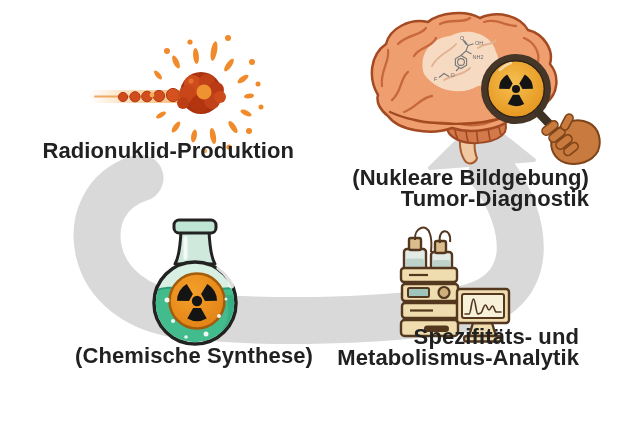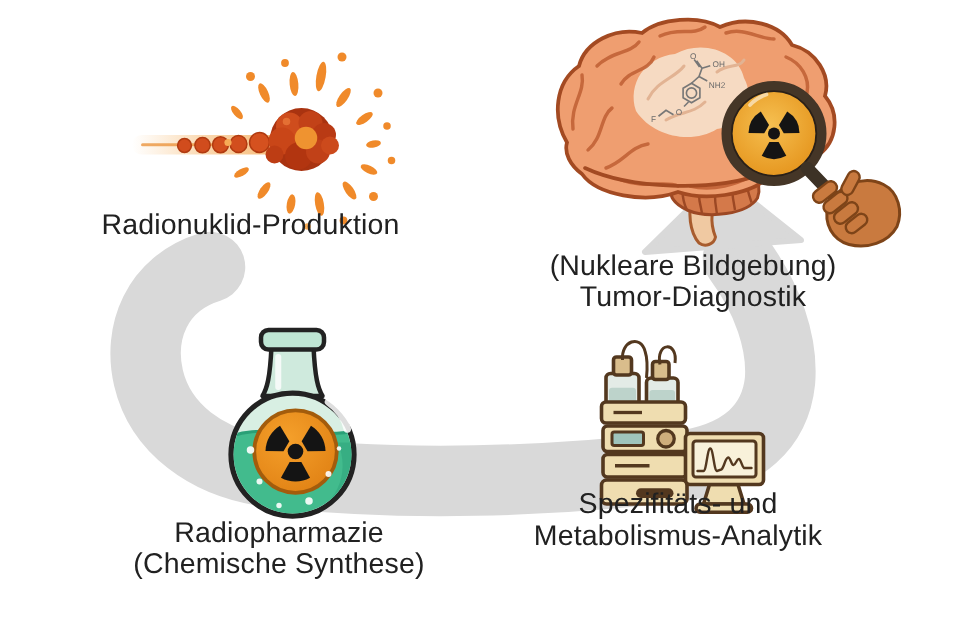--- a/index.html
+++ b/index.html
@@ -2,22 +2,22 @@
 <html><head>
 <meta charset="utf-8">
 <style>
   html,body{margin:0;padding:0;background:#ffffff;}
   .canvas{
     position:relative;width:640px;height:427px;background:#ffffff;overflow:hidden;
     font-family:"Liberation Sans",sans-serif;
   }
   .layer{position:absolute;left:0;top:0;width:640px;height:427px;}
   .node-label{
-    position:absolute;width:254px;text-align:center;
-    font-size:19px;line-height:21px;font-weight:400;color:#212121;
+    position:absolute;width:254px;text-align:right;
+    font-size:22px;line-height:21px;font-weight:700;color:#212121;
     letter-spacing:0.1px;white-space:nowrap;
   }
   .label-1{left:40px;top:140px;}
   .label-2{left:335px;top:167px;}
   .label-3{left:59px;top:345px;}
   .label-4{left:325px;top:326px;}
 </style>
 </head>
 <body>
 
@@ -259,21 +259,20 @@
   </svg>
 
   <div class="node-label label-1">
     <div>Radionuklid-Produktion</div>
   </div>
   <div class="node-label label-2">
     <div>(Nukleare Bildgebung)</div>
     <div>Tumor-Diagnostik</div>
   </div>
   <div class="node-label label-3">
-    <div>Radiopharmazie</div>
     <div>(Chemische Synthese)</div>
   </div>
   <div class="node-label label-4">
     <div>Spezifitäts- und</div>
     <div>Metabolismus-Analytik</div>
   </div>
 
 </div>
 
 </body></html>

